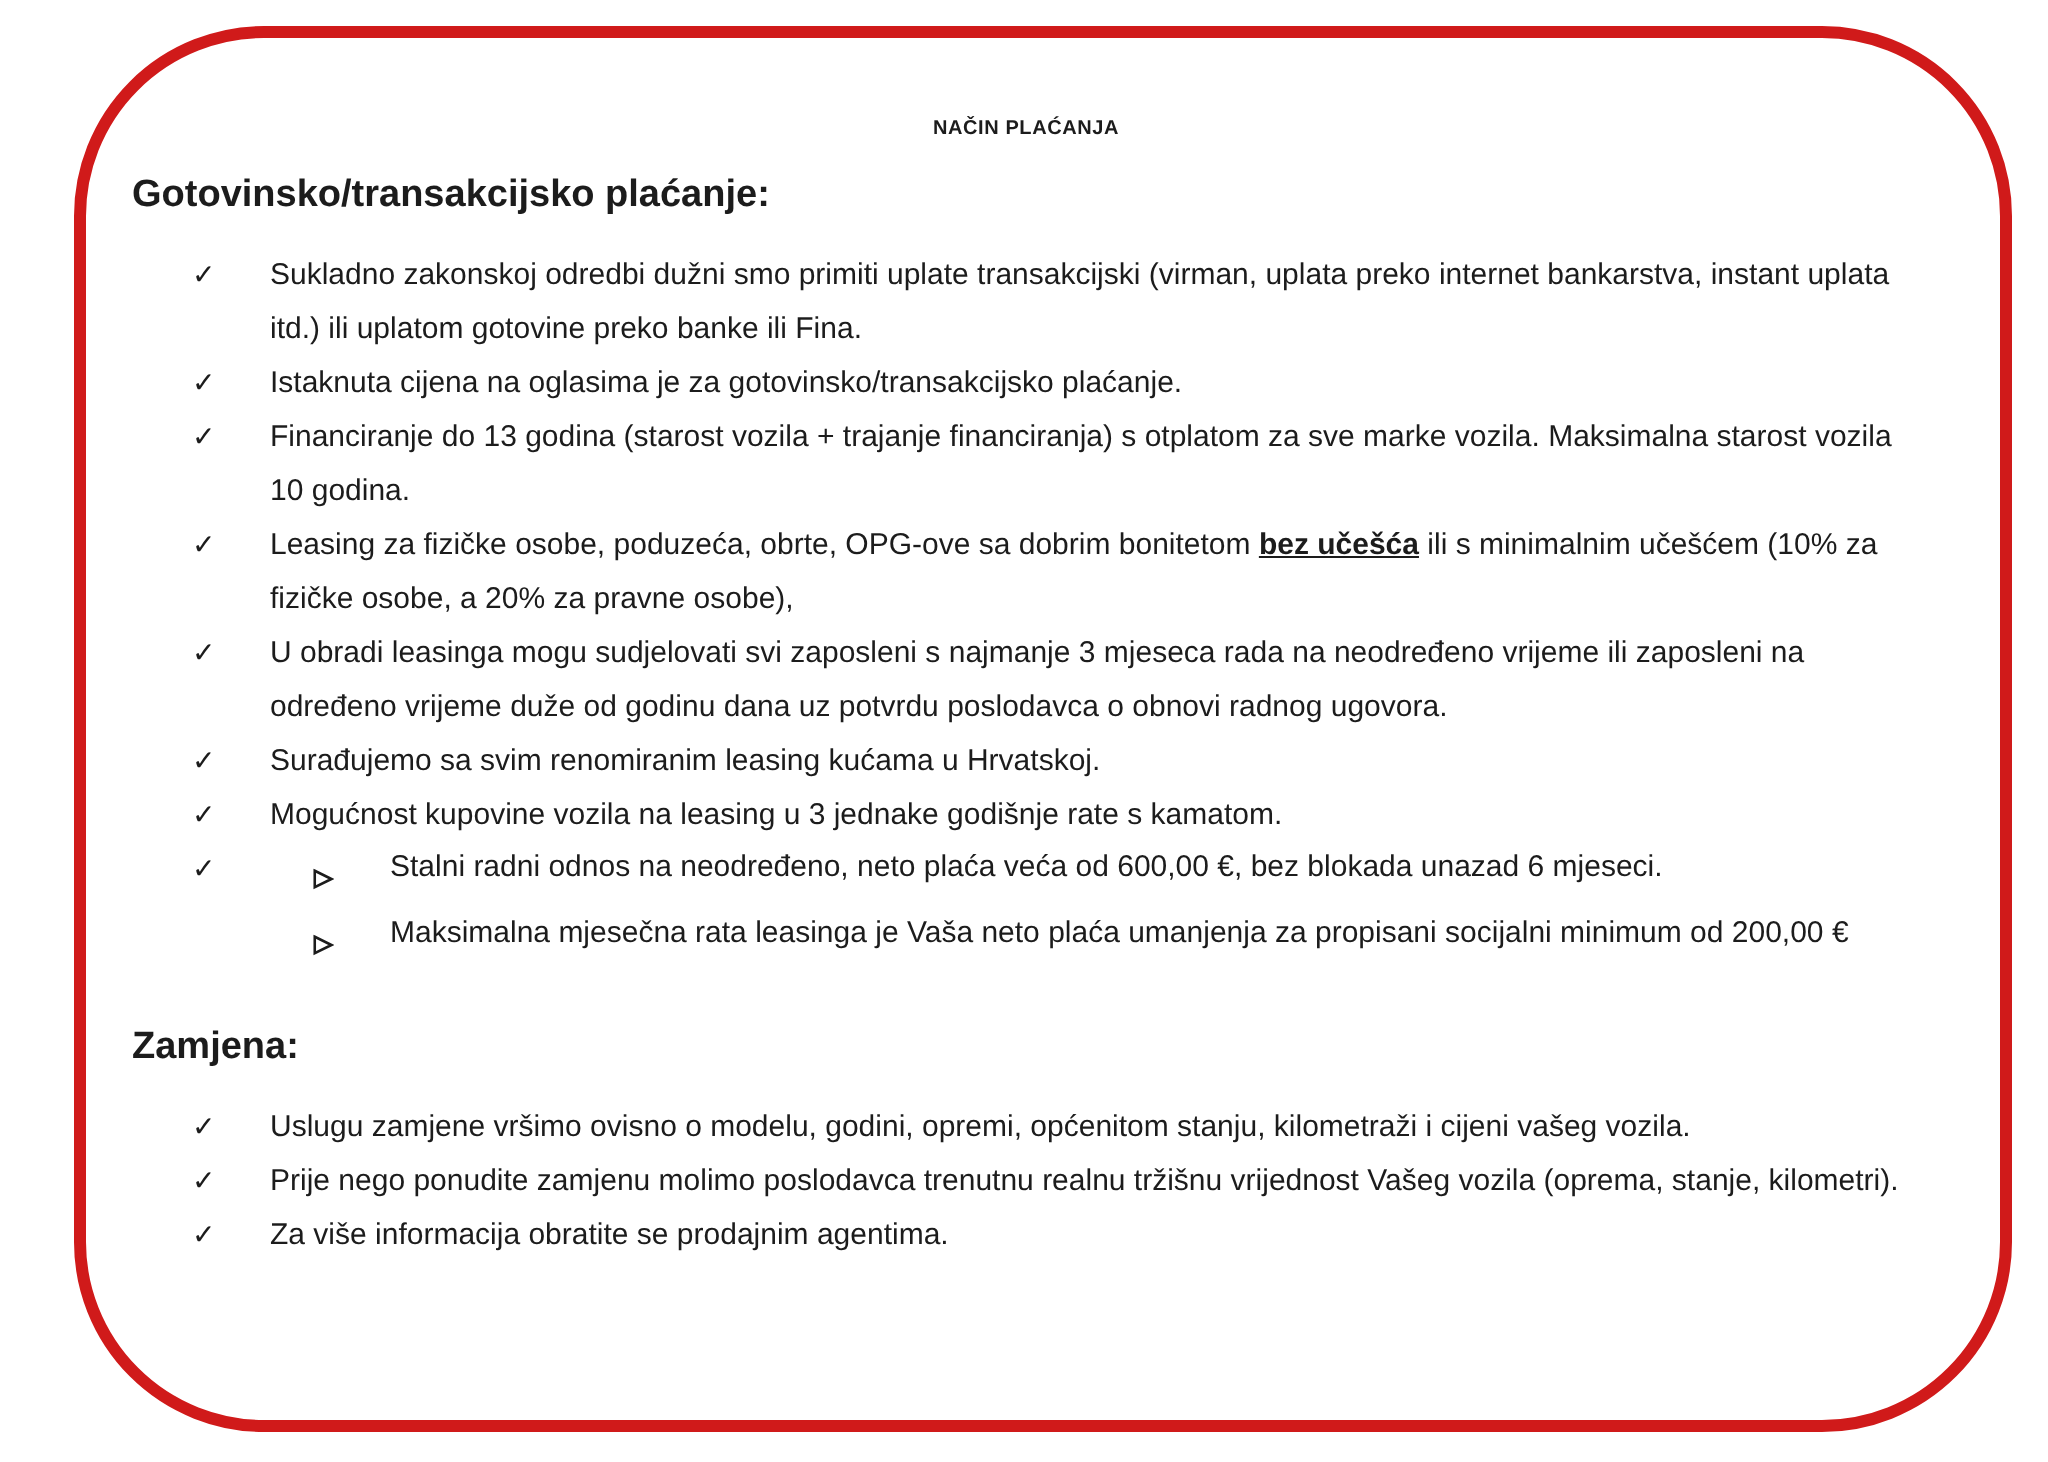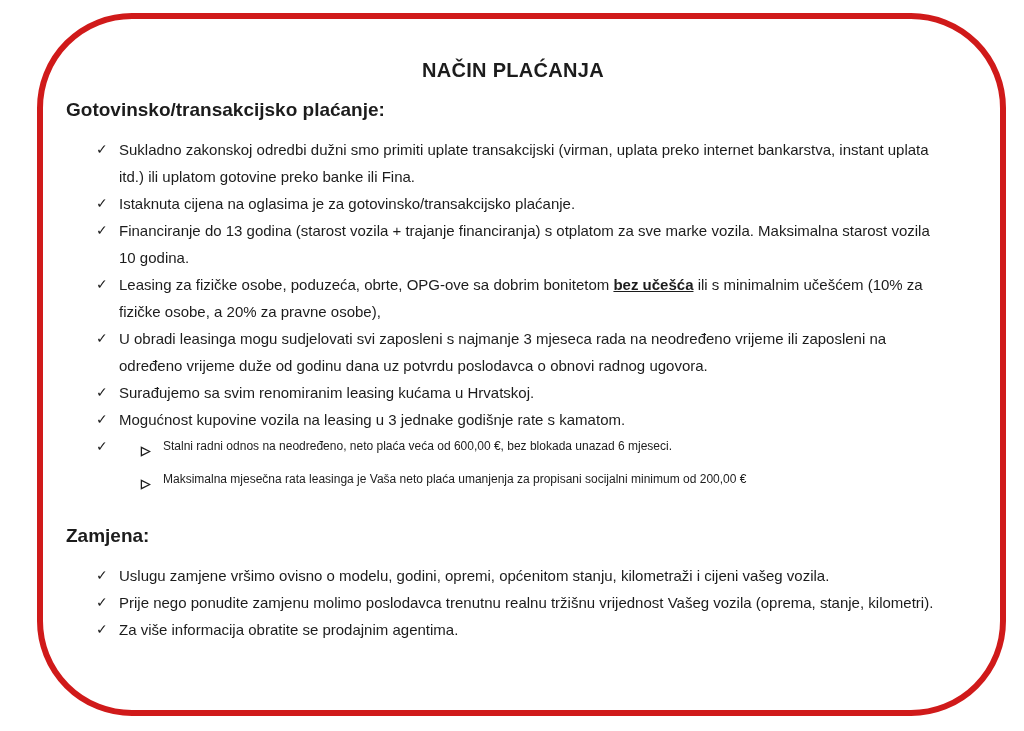--- a/index.html
+++ b/index.html
@@ -22,21 +22,21 @@
     width: 969px;
     height: 703px;
     box-sizing: border-box;
     border: 6px solid #d01a1a;
     border-radius: 95px;
     padding: 40px 40px 0 23px;
     background: #ffffff;
   }
   .doc-title {
     text-align: center;
-    font-size: 20px;
+    font-size: 10px;
     font-weight: bold;
     letter-spacing: 0.3px;
     margin: 0;
   }
   .section-heading {
     font-size: 19px;
     font-weight: bold;
     margin: 26px 0 15px 0;
   }
   .section-heading.first {
@@ -53,30 +53,31 @@
     font-size: 15px;
   }
   .check {
     flex: none;
     width: 23px;
     font-size: 14px;
   }
   .btext {
     flex: 1;
     max-width: 823px;
+    margin-left: 16px;
   }
   ul.sub-list {
     list-style: none;
     margin: 0;
     padding: 0 0 0 21px;
   }
   li.sub-bullet {
     display: flex;
     line-height: 26px;
-    font-size: 12px;
+    font-size: 15px;
   }
   .arrow {
     flex: none;
     width: 23px;
     padding-top: 7px;
   }
   .bold-inline {
     font-weight: bold;
     text-decoration: underline;
   }

